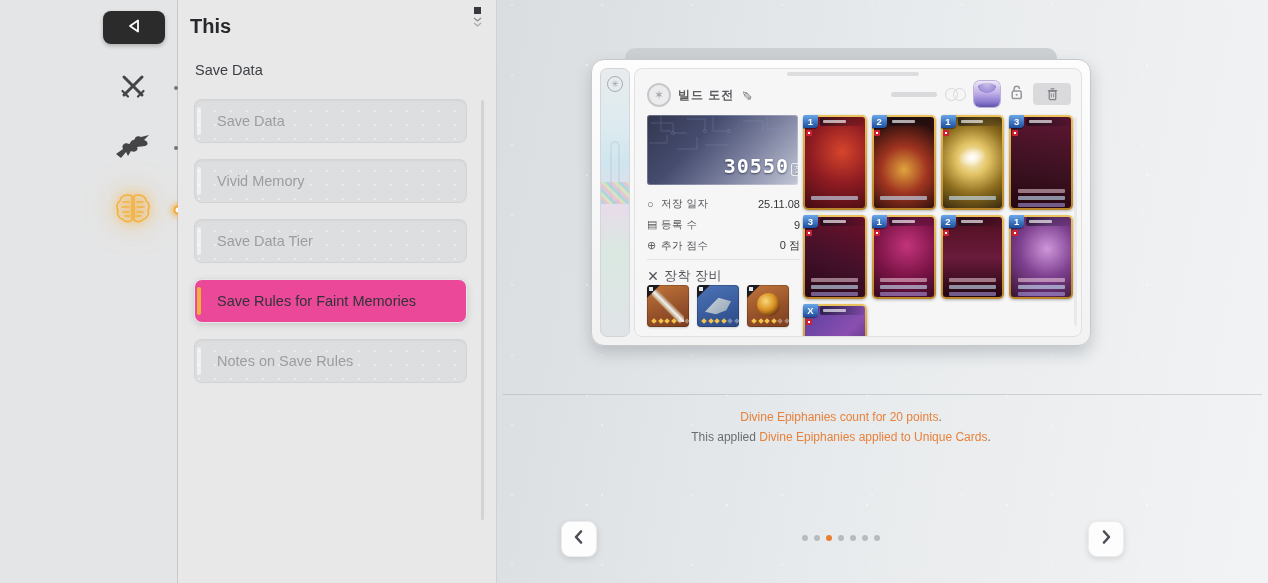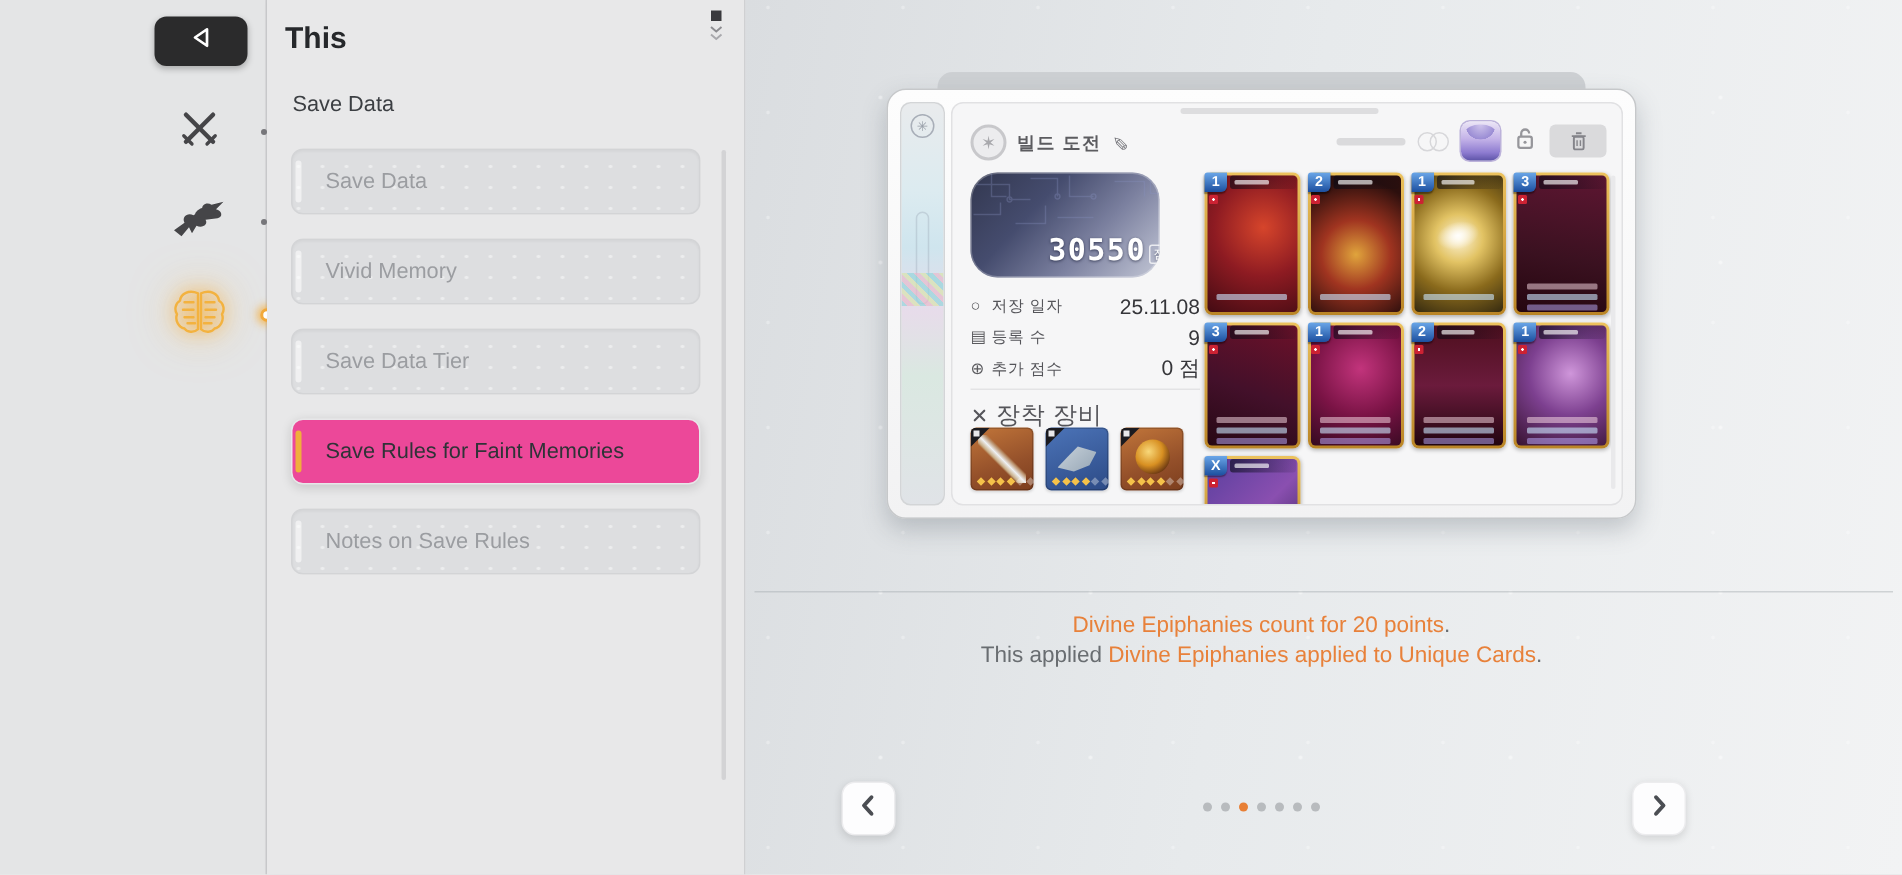--- a/index.html
+++ b/index.html
@@ -86,38 +86,38 @@
   .link-circles i { width:13px; height:13px; border:1.5px solid #d7d7da; border-radius:50%; display:block; }
   .link-circles i + i { margin-left:-5px; }
   .avatar { width:26px; height:26px; border-radius:6px; position:relative; overflow:hidden;
     background:linear-gradient(180deg,#ece6f6 0%,#c3b2e8 45%,#8d7bd0 80%,#5e54a8 100%);
     box-shadow:0 0 0 1px rgba(130,110,190,.5); }
   .avatar::after { content:""; position:absolute; top:2px; left:3px; right:3px; height:10px;
     background:radial-gradient(ellipse at 50% 0%, #cfc4ec 0%, #9a8cd4 70%, transparent 72%); border-radius:50%; }
   .trash-btn { width:38px; height:22px; background:#dadadc; border-radius:4px;
     display:flex; align-items:center; justify-content:center; }
 
-  .score-card { position:absolute; left:12px; top:46px; width:126px; height:70px; border-radius:18px;
+  .score-card { position:absolute; left:12px; top:46px; width:151px; height:70px; border-radius:3px;
     overflow:hidden; background:linear-gradient(133deg,#32374f 0%,#454c6e 34%,#7b809f 64%,#c3c7d6 100%);
     box-shadow:inset 0 0 0 1px rgba(255,255,255,.25); }
   .score-card svg.circuit { position:absolute; inset:0; opacity:.45; }
   .score-val { position:absolute; right:9px; bottom:7px; color:#fff; font-family:"DejaVu Sans Mono", monospace;
     font-weight:bold; font-size:20px; letter-spacing:1px; text-shadow:0 1px 2px rgba(10,15,40,.6); }
   .score-unit { position:absolute; right:-16px; bottom:2px; font-family:"Liberation Sans",sans-serif;
     font-size:8px; font-weight:normal; border:1px solid rgba(255,255,255,.75); border-radius:2px;
     padding:0 2px; letter-spacing:0; }
 
   .stats { position:absolute; left:12px; top:124px; width:153px; }
   .stat-row { display:flex; align-items:center; height:21px; }
   .stat-icon { width:14px; font-size:11px; color:#5b5b5f; }
   .stat-label { font-size:10.5px; color:#55555a; letter-spacing:.5px; }
-  .stat-value { margin-left:auto; font-size:14px; color:#353539; }
+  .stat-value { margin-left:auto; font-size:11px; color:#353539; }
   .stats-divider { position:absolute; left:12px; top:190px; width:153px; height:1px; background:#e3e3e5; }
   .equip-label { position:absolute; left:12px; top:198px; display:flex; align-items:flex-end; gap:5px;
-    font-size:16px; color:#55555a; letter-spacing:.5px; }
+    font-size:13px; color:#55555a; letter-spacing:.5px; }
   .tiles { position:absolute; left:12px; top:216px; display:flex; gap:8px; }
   .tile { width:42px; height:42px; border-radius:4px; position:relative; overflow:hidden;
     box-shadow:inset 0 0 0 1px rgba(0,0,0,.18), 0 1px 2px rgba(0,0,0,.15); }
   .tile.orange { background:linear-gradient(160deg,#c2763a 0%,#94502a 60%,#7c3e1e 100%); }
   .tile.blue   { background:linear-gradient(160deg,#4c74b8 0%,#2c4a86 100%); }
   .tile .corner { position:absolute; top:0; left:0; width:13px; height:13px; background:#1b1b20;
     clip-path:polygon(0 0,100% 0,0 100%); }
   .tile .corner::after { content:""; position:absolute; top:2px; left:2px; width:4px; height:4px; background:#e8e8ea; }
   .shape-sword { position:absolute; inset:5px;
     background:linear-gradient(45deg,transparent 40%,#c8ad86 43%,#eef0f2 50%,#b9906a 57%,transparent 60%); }
@@ -159,21 +159,21 @@
     background:rgba(205,232,255,.6); }
   .card.multi .tx { box-shadow:0 -7px 0 rgba(255,225,235,.5), 0 7px 0 rgba(190,175,255,.5); }
   .panel-gutter { position:absolute; right:4px; top:48px; bottom:10px; width:3px;
     background:#e9e9eb; border-radius:2px; }
 
   
   .slide-heading { position:absolute; left:0; top:361px; width:688px; text-align:center;
     font-size:17.5px; font-weight:600; color:#2e3236; }
   .slide-divider { position:absolute; left:6px; right:6px; top:394px; height:1px; background:rgba(165,170,176,.45); }
   .slide-body { position:absolute; left:0; top:407px; width:688px; text-align:center;
-    font-size:15px; line-height:20px; }
+    font-size:12px; line-height:20px; }
   .t-orange { color:#e8813a; }
   .t-gray { color:#696d71; }
 
   
   .nav-btn { position:absolute; top:521px; width:36px; height:36px; background:#fdfdfe; border-radius:9px;
     border:1px solid #ececee; box-shadow:0 2px 6px rgba(0,0,0,.12);
     display:flex; align-items:center; justify-content:center; cursor:pointer; }
   .nav-btn.prev { left:64px; } .nav-btn.next { left:591px; }
   .dots { position:absolute; left:344px; top:535px; transform:translateX(-50%); display:flex; gap:6px; }
   .dot { width:6px; height:6px; border-radius:50%; background:#b8bbbe; cursor:pointer; }

